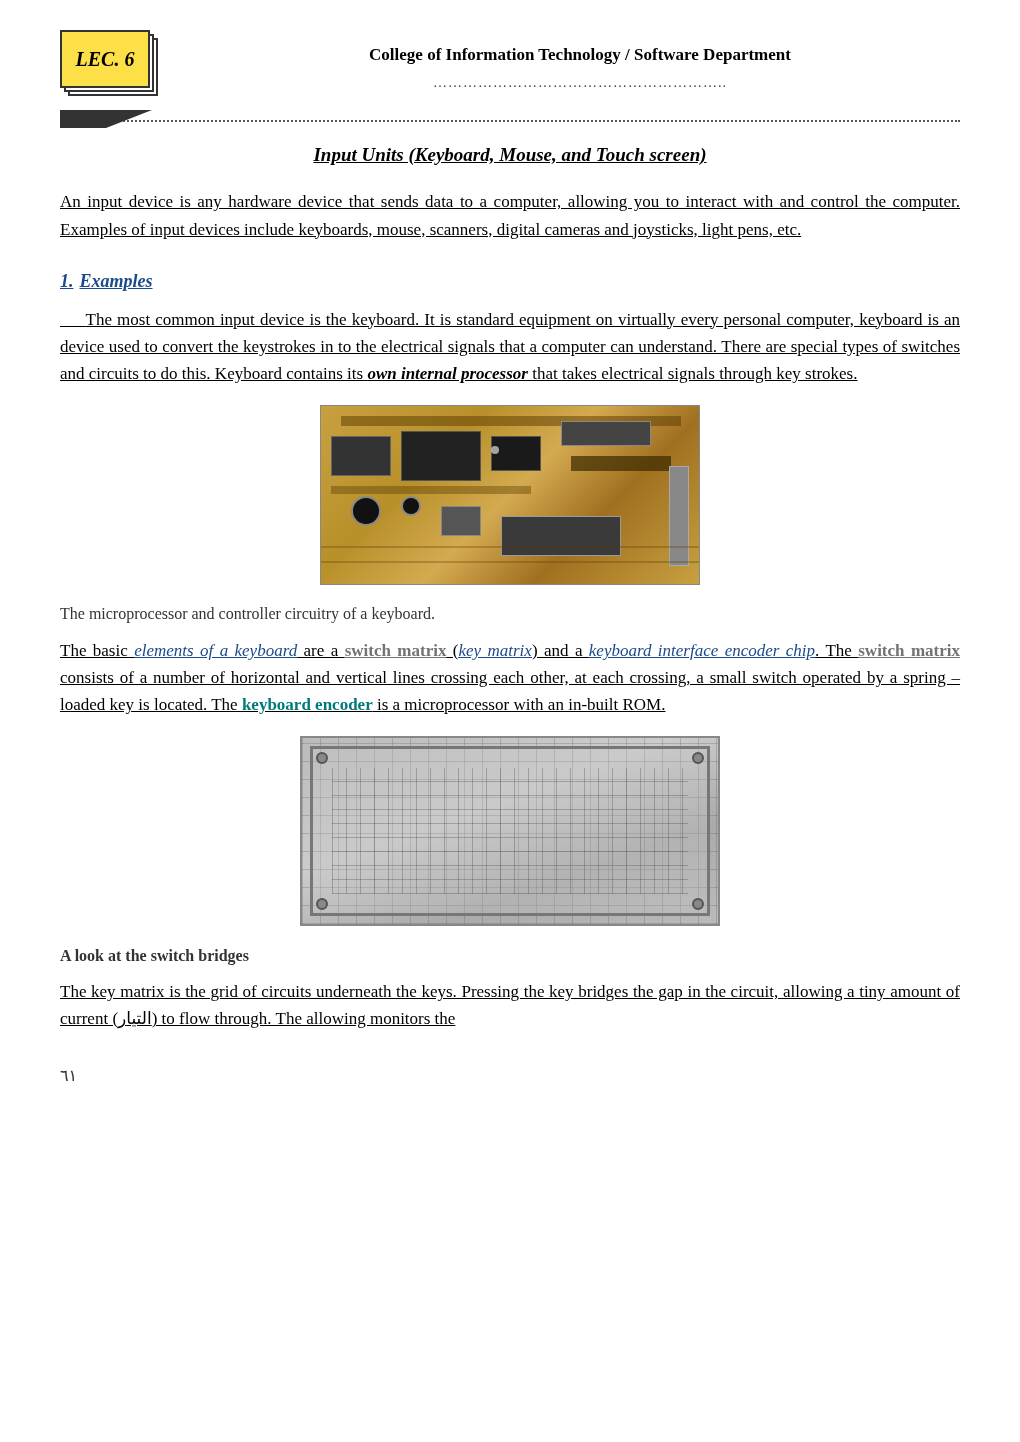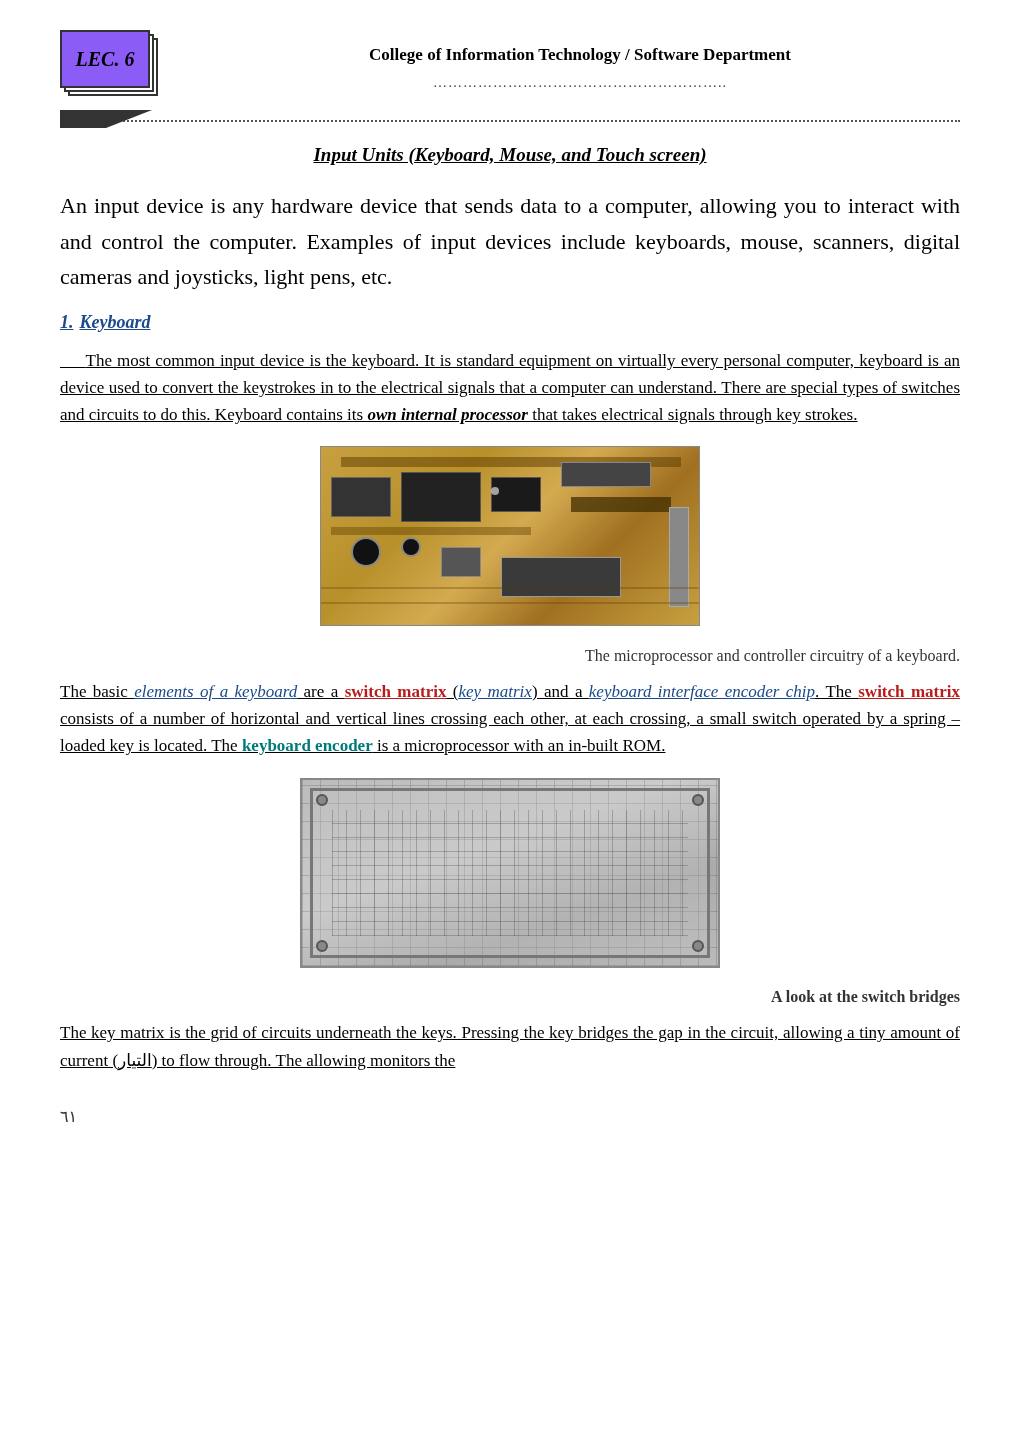--- a/index.html
+++ b/index.html
@@ -52,21 +52,21 @@
       background: #fff;
     }
 
     .lec-box-main {
       position: absolute;
       top: 0;
       left: 0;
       width: 90px;
       height: 58px;
       border: 2px solid #333;
-      background: #8b5cf6;
+      background: #fde047;
       display: flex;
       align-items: center;
       justify-content: center;
     }
 
     .lec-box-main span {
       font-style: italic;
       font-weight: bold;
       font-size: 20px;
     }
@@ -110,22 +110,23 @@
       font-size: 19px;
       font-weight: bold;
       font-style: italic;
       text-decoration: underline;
       color: #000;
       margin-bottom: 18px;
     }
 
     .intro-paragraph {
       text-align: justify;
-      margin-bottom: 14px;
-      font-size: 22px;
+      text-decoration: underline;
+      margin-bottom: 24px;
+      font-size: 17px;
     }
 
     .section-title {
       font-size: 18px;
       font-weight: bold;
       font-style: italic;
       text-decoration: underline;
       color: #1a4a8a;
       margin-bottom: 10px;
     }
@@ -161,32 +162,32 @@
       background: linear-gradient(135deg, #c8a040 0%, #b8902a 30%, #d4aa50 50%, #a07020 70%, #c8a040 100%);
       border: 1px solid #888;
       position: relative;
       overflow: hidden;
     }
 
     .figure-caption {
       font-size: 16px;
       color: #333;
       margin-top: 8px;
-      text-align: right;
+      text-align: left;
     }
 
     .link-blue {
       color: #1a4a8a;
       text-decoration: underline;
       font-style: italic;
       font-weight: normal;
     }
 
     .link-green {
-      color: #b91c1c;
+      color: #737373;
       text-decoration: underline;
       font-weight: bold;
     }
 
     .link-teal {
       color: #007a7a;
       font-weight: bold;
     }
 
     .paragraph-with-links {
@@ -248,21 +249,21 @@
   </div>
 </div>
 
 <div class="content">
 
   <div class="page-main-title">Input Units (Keyboard, Mouse, and Touch screen)</div>
 
   <p class="intro-paragraph">An input device is any hardware device that sends data to a computer, allowing you to interact with and control the computer. Examples of input devices include keyboards, mouse, scanners, digital cameras and joysticks, light pens, etc.</p>
 
   <div class="section-title">
-    <span class="section-title-num">1.</span><span>Keyboard</span>
+    <span class="section-title-num">1.</span><span>Examples</span>
   </div>
 
   <p class="body-paragraph">
     &nbsp;&nbsp;&nbsp;&nbsp;&nbsp;<span>The most common input device is the keyboard. It is standard equipment on virtually every personal computer, keyboard is an device used to convert the keystrokes in to the electrical signals that a computer can understand. There are special types of switches and circuits to do this. Keyboard contains its </span><span class="italic-underline">own internal processor</span><span> that takes electrical signals through key strokes.</span>
   </p>
 
   <div class="figure-container">
     <div class="figure-img">
       
       <div style="position:absolute;top:10px;left:20px;width:340px;height:10px;background:#5a3a00;opacity:0.5;"></div>

